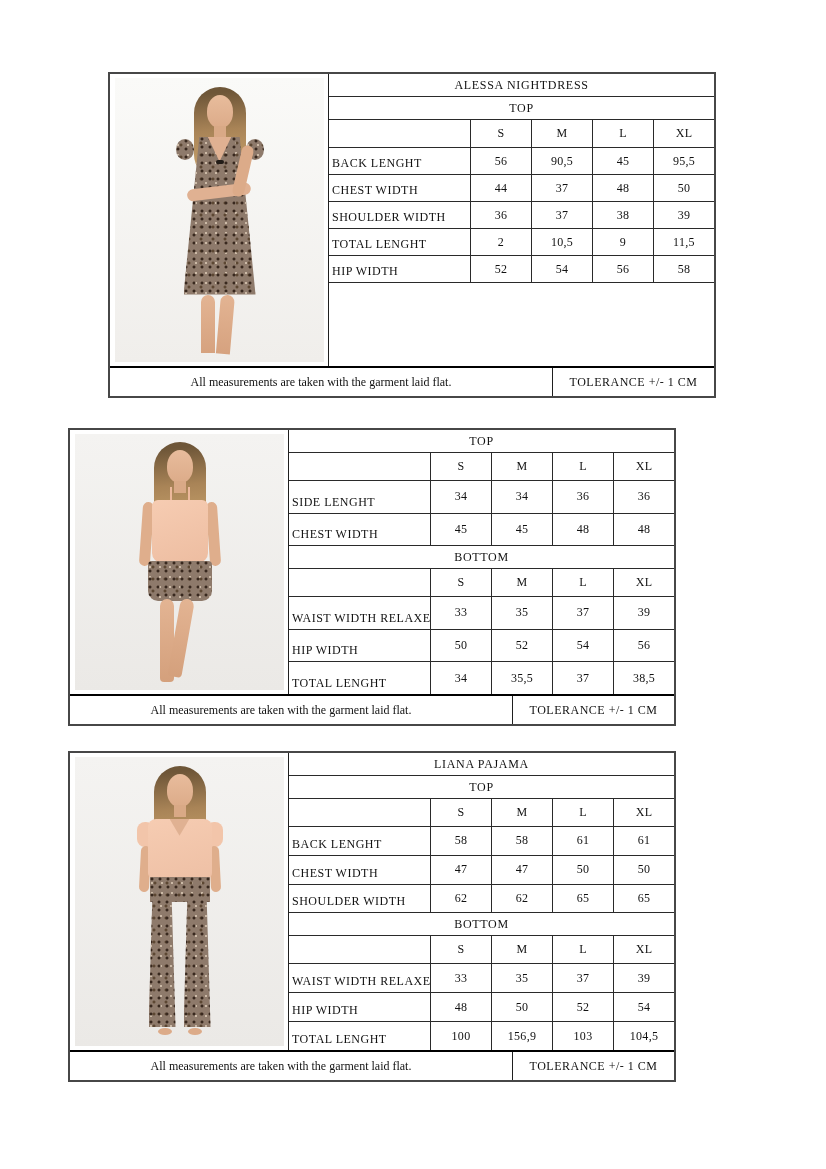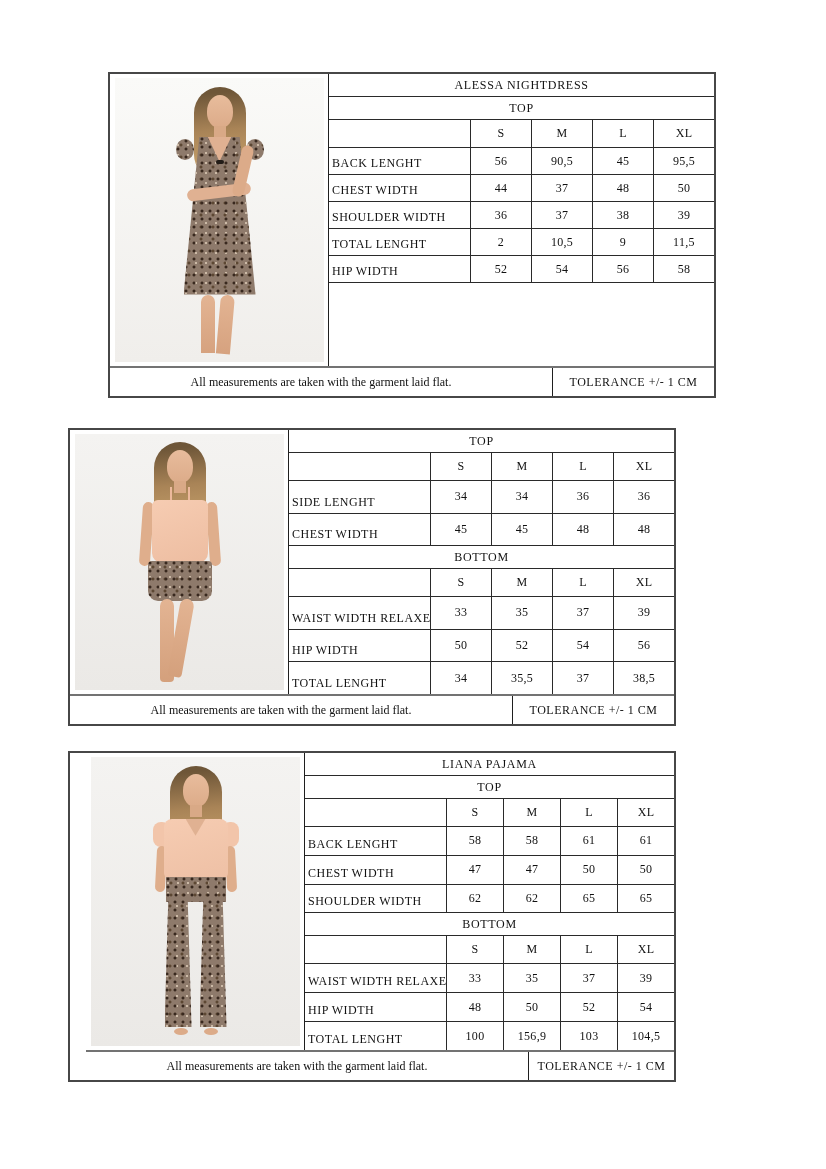--- a/index.html
+++ b/index.html
@@ -7,21 +7,21 @@
     position:relative; width:826px; height:1169px; background:#ffffff;
     margin:0 auto; font-family:"Liberation Serif","DejaVu Serif",serif;
     color:#111; overflow:hidden;
   }
   .block {
     position:absolute; left:68px; width:608px; box-sizing:border-box;
     border:2px solid #474747; display:flex; flex-direction:column; background:#fff;
   }
   .block.b0 { top:72px;  height:326px;margin-left:40px; }
   .block.b1 { top:428px; height:298px; }
-  .block.b2 { top:751px; height:331px;padding-left:16px; }
+  .block.b2 { top:751px; height:331px; }
 
   .block-main { flex:1; display:flex; min-height:0; }
 
   .photo-cell { width:218px; box-sizing:border-box; padding:4px 4px 4px 5px; }
   .photo { position:relative; width:100%; height:100%; overflow:hidden;
            background:linear-gradient(180deg,#f4f3f1 0%,#ebe9e6 100%); }
   .photo.p0 { background:linear-gradient(180deg,#fafaf8 0%,#f0eeeb 100%); }
 
   .table-area { flex:1; display:flex; flex-direction:column; border-left:1px solid #1f1f1f; min-width:0; }
 
@@ -40,21 +40,21 @@
     width:141px; flex:0 0 141px; box-sizing:border-box;
     display:flex; align-items:flex-end; padding:1px 2px 3px 3px;
     font-size:12px; letter-spacing:0.5px; white-space:nowrap; overflow:hidden;
   }
   .cell-size {
     flex:1 1 0; border-left:1px solid #2a2a2a;
     display:flex; align-items:center; justify-content:center;
     font-size:12px; letter-spacing:0.3px;
   }
 
-  .block-footer { height:28px; flex:0 0 28px; display:flex; border-top:2px solid #737373;gap:20px; }
+  .block-footer { height:28px; flex:0 0 28px; display:flex; border-top:2px solid #000000;gap:20px; }
   .footer-note {
     width:422px; flex:0 0 422px; box-sizing:border-box;
     display:flex; align-items:center; justify-content:center; font-size:12px;
   }
   .footer-tol {
     flex:1; border-left:1px solid #1f1f1f;
     display:flex; align-items:center; justify-content:center;
     font-size:12px; letter-spacing:0.5px;
   }
 

